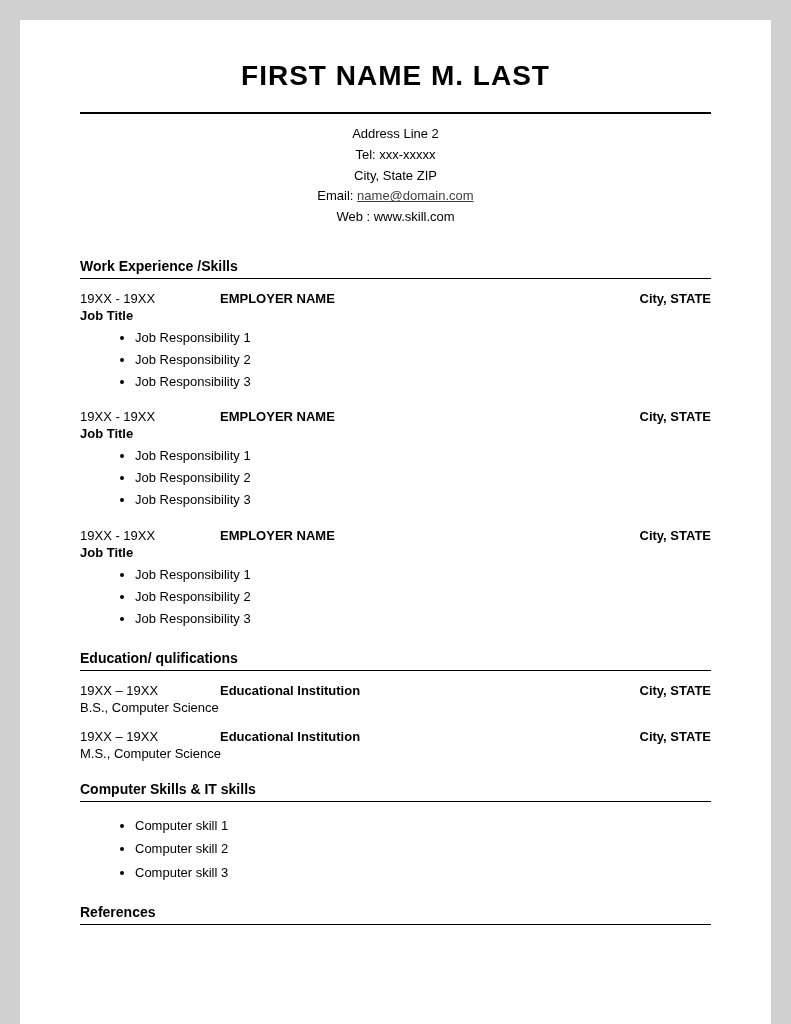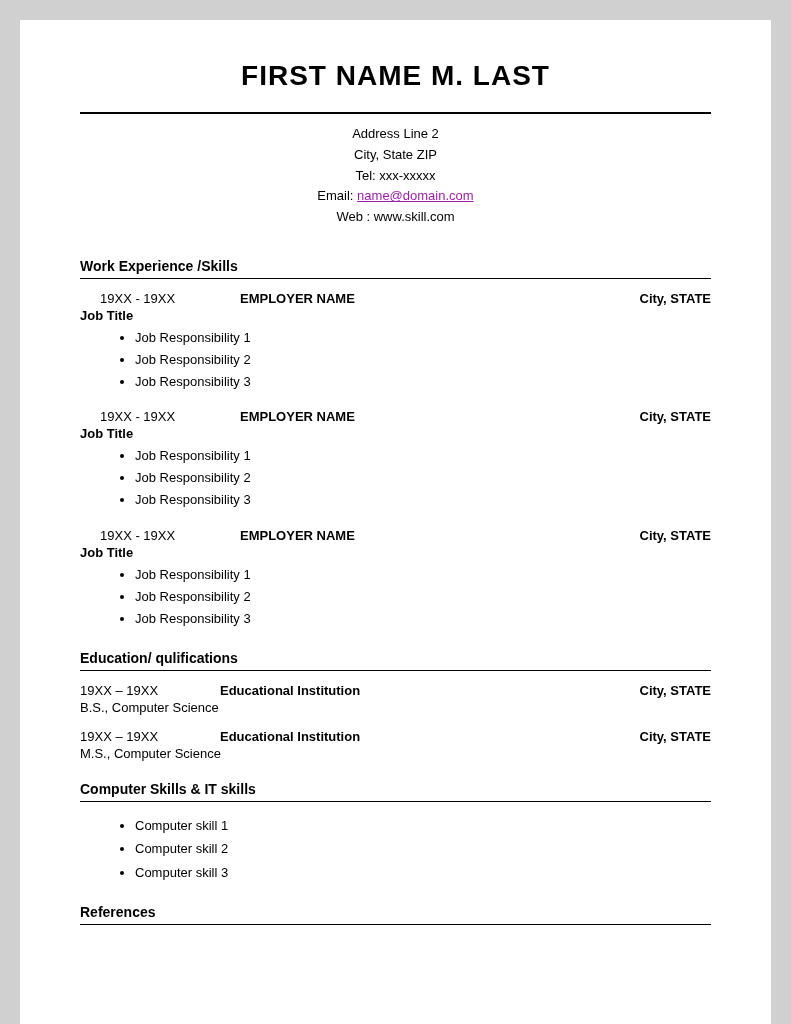--- a/index.html
+++ b/index.html
@@ -40,21 +40,21 @@
     }
 
     .contact-info {
       text-align: center;
       font-size: 13px;
       line-height: 1.6;
       margin-bottom: 30px;
     }
 
     .contact-info a {
-      color: #a21caf;
+      color: #404040;
       margin-top: 32px;
     }
 
     .section-header {
       font-size: 14px;
       font-weight: bold;
       margin-bottom: 4px;
     }
 
     .section-divider {
@@ -74,21 +74,20 @@
     .job-row {
       display: flex;
       justify-content: space-between;
       align-items: baseline;
     }
 
     .job-dates {
       font-size: 13px;
       font-weight: normal;
       min-width: 110px;
-      margin-left: 20px;
     }
 
     .job-employer {
       font-size: 13px;
       font-weight: bold;
       flex: 1;
       padding-left: 30px;
     }
 
     .job-location {
@@ -159,22 +158,22 @@
 </head>
 <body>
 
 <div class="resume-page">
 
   <div class="header-name">FIRST NAME M. LAST</div>
   <hr class="header-divider">
 
   <div class="contact-info">
     <div>Address Line 2</div>
+    <div>Tel: xxx-xxxxx</div>
     <div>City, State ZIP</div>
-    <div>Tel: xxx-xxxxx</div>
     <div>
       <span>Email: </span><a href="mailto:name@domain.com">name@domain.com</a>
     </div>
     <div>Web : www.skill.com</div>
   </div>
 
   <div class="section">
     <div class="section-header">Work Experience /Skills</div>
     <hr class="section-divider">
 

